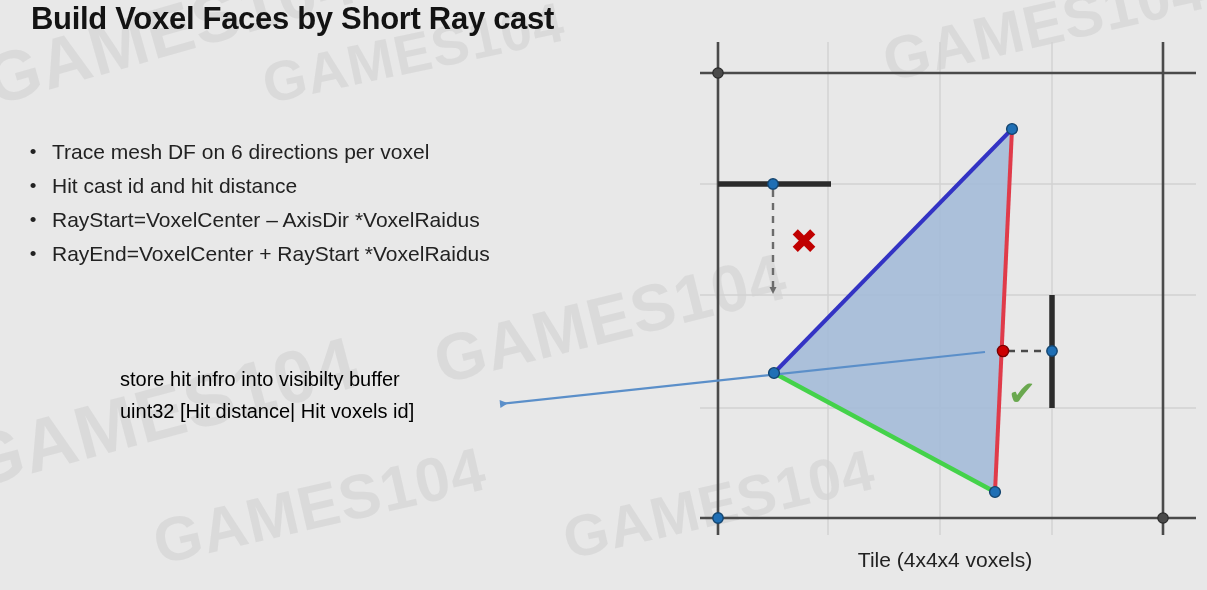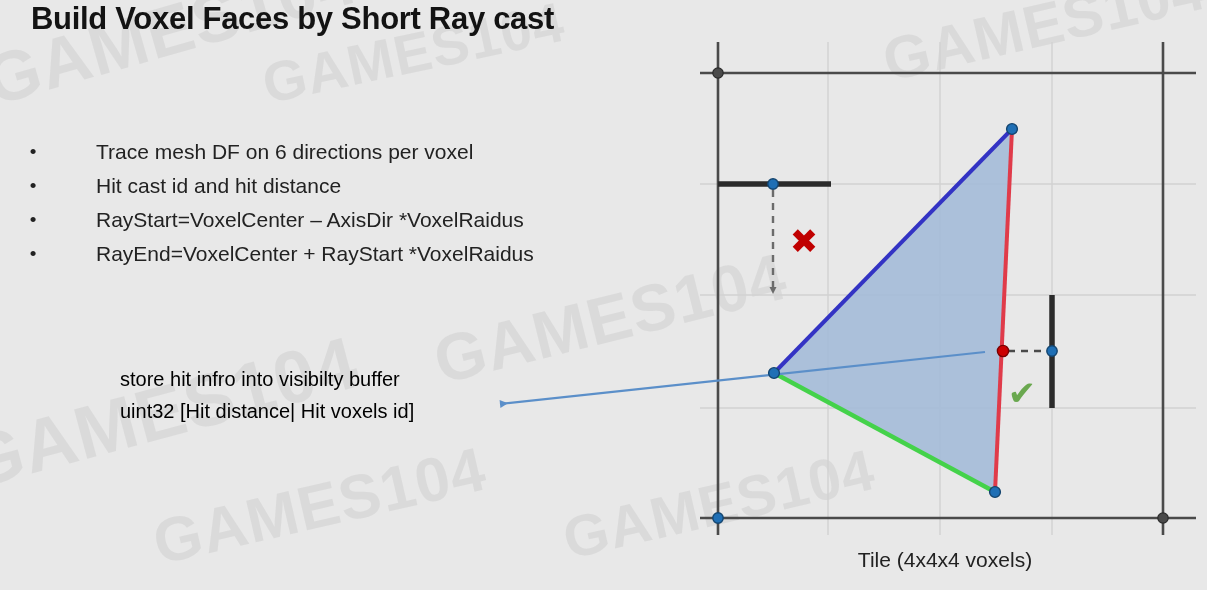--- a/index.html
+++ b/index.html
@@ -34,21 +34,21 @@
   }
   .bullet-row{
     display:flex;align-items:flex-start;
     font-size:21px;line-height:32px;color:#222;
     margin-bottom:2px;
   }
   .bullet-dot{
     width:38px;flex:0 0 38px;text-align:center;
     font-size:19px;line-height:32px;color:#222;
   }
-  .bullet-text{flex:1;margin-left:44px;}
+  .bullet-text{flex:1;}
 
   #annotation{
     position:absolute;left:120px;top:363px;
     font-size:20px;line-height:32px;color:#000000;
   }
   #annotation div{white-space:nowrap;}
 
   #tile-caption{
     position:absolute;left:690px;top:548px;width:510px;
     text-align:center;font-size:21px;color:#222;

